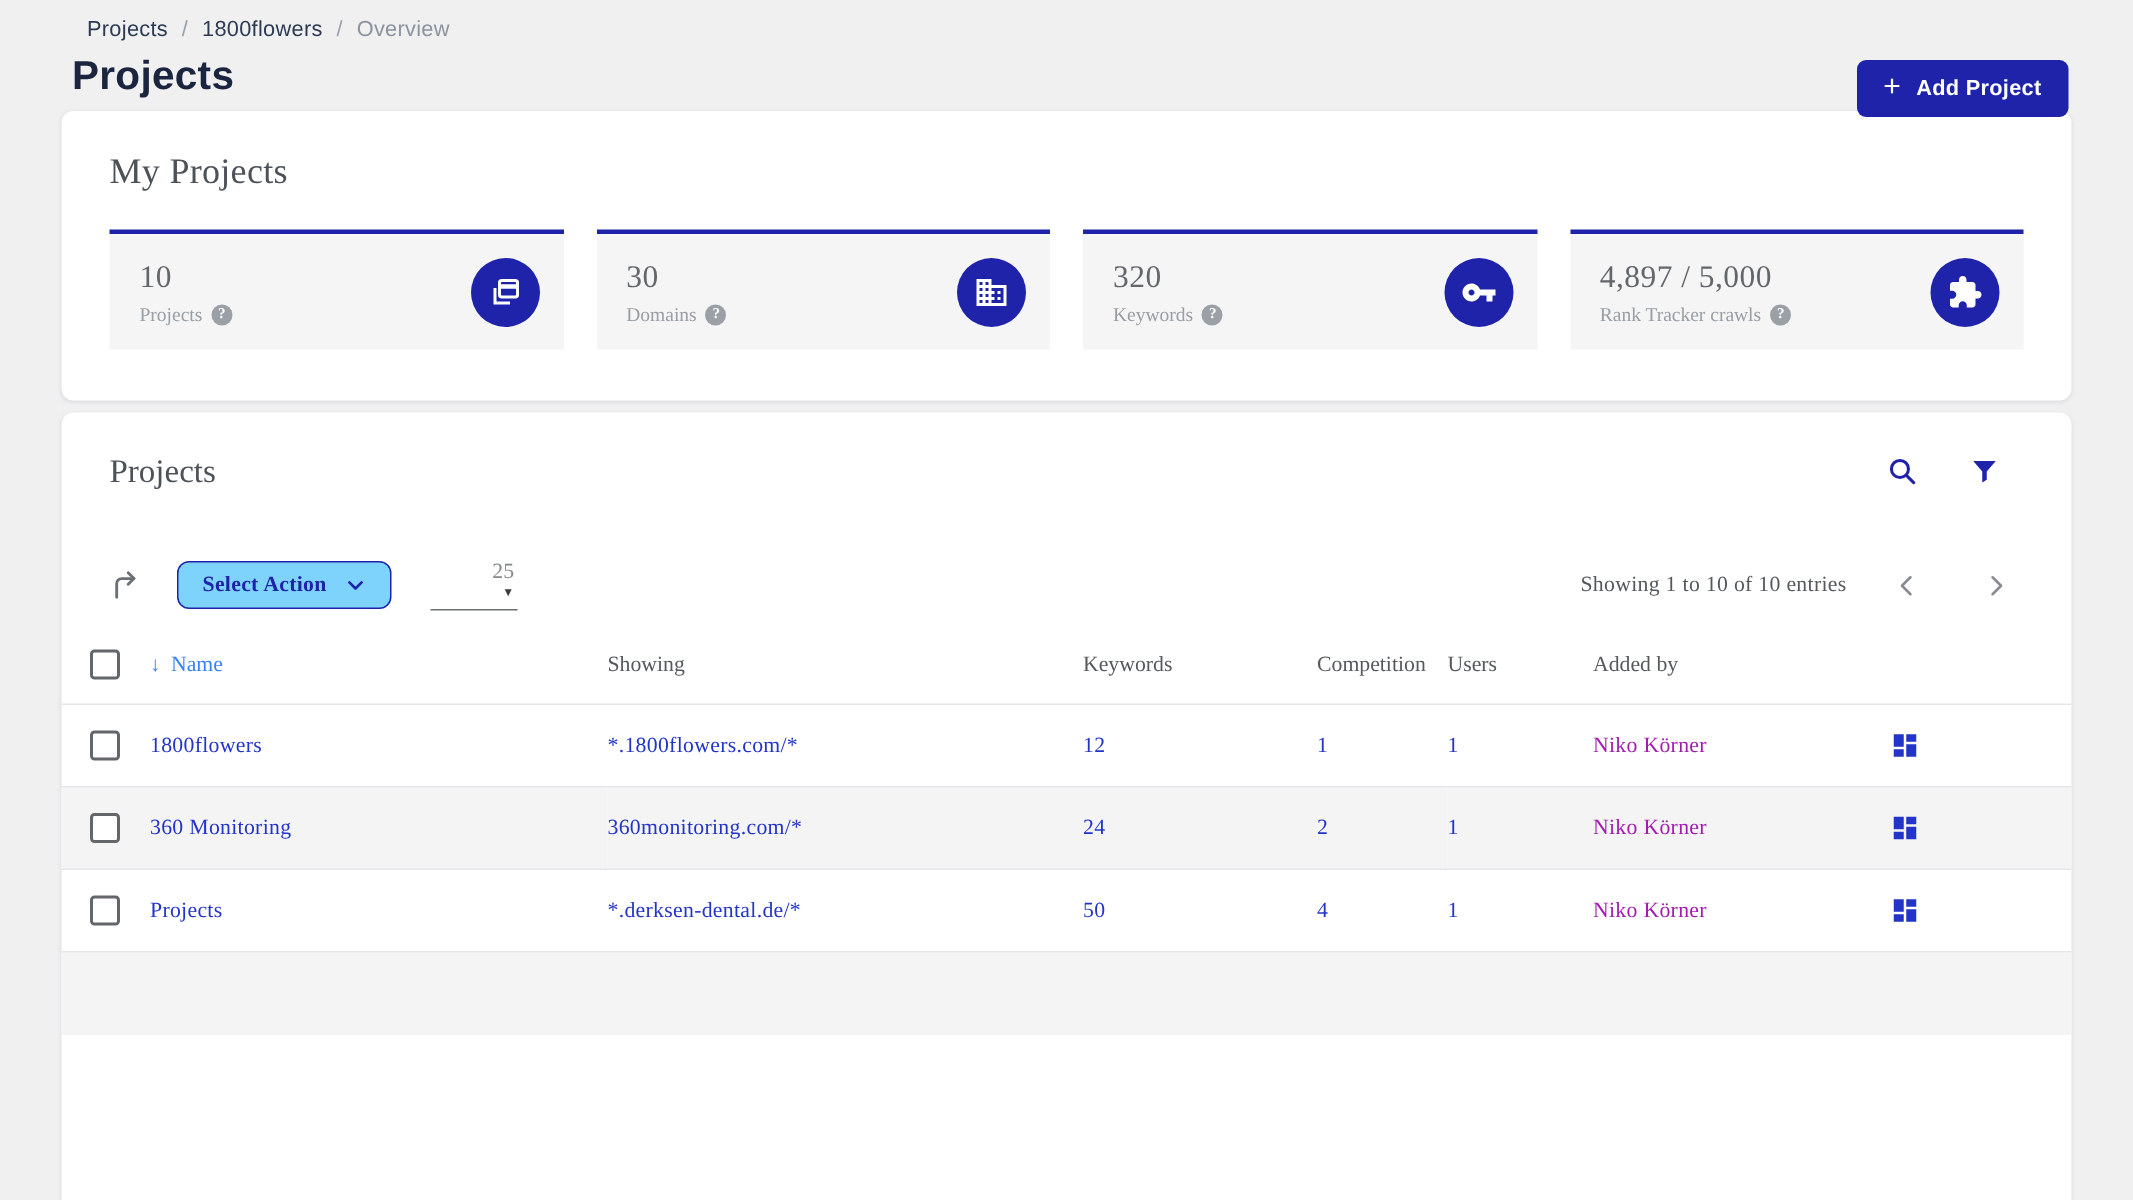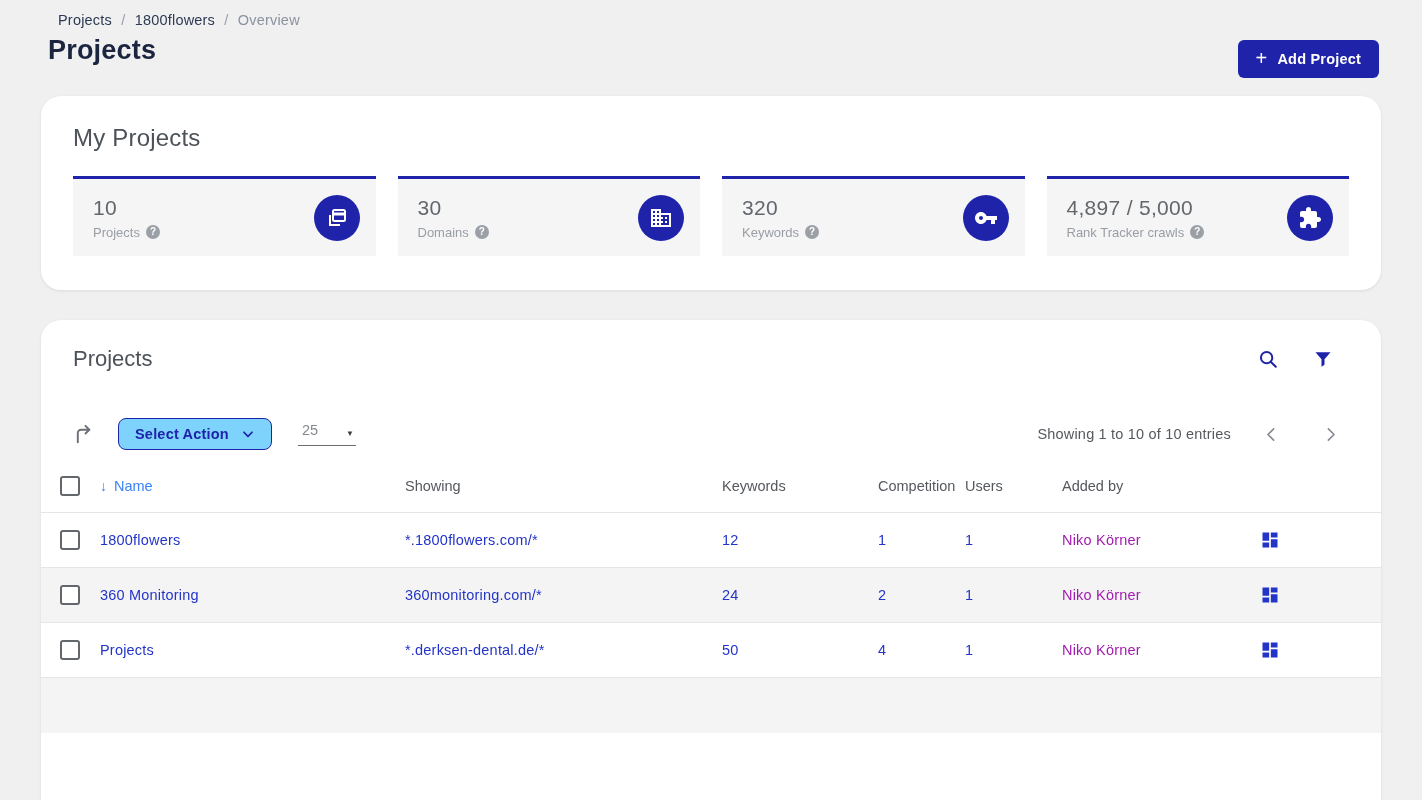--- a/index.html
+++ b/index.html
@@ -26,23 +26,24 @@
     position:absolute; top:40px; right:43px;
     background:#1e23aa; color:#fff; border:none; border-radius:6px;
     height:38px; padding:0 18px; font-size:14.5px; font-weight:600;
     display:inline-flex; align-items:center; cursor:pointer;
     font-family:inherit; letter-spacing:.2px;
   }
   .add-project-btn .plus { font-size:20px; font-weight:400; margin-right:10px; line-height:1; position:relative; top:-1px; }
 
   
   .card {
-    background:#fff; border-radius:20px;
+    background:#fff; border-radius:8px;
     box-shadow:0 1px 3px rgba(40,40,60,.10);
-    margin-top:30px;
+    margin-top:8px;
+    font-family:Liberation Serif, serif;
   }
   .card-my-projects { padding:28px 32px 34px 32px; }
   .card-title { font-size:24px; font-weight:500; color:#4c5258; letter-spacing:.2px; }
 
   
   .stats-row { display:flex; gap:22px; margin-top:24px;align-items:center; }
   .stat-tile {
     flex:1; background:#f5f5f6; border-top:3px solid #1e23aa;
     padding:13px 16px 13px 20px; height:80px;
     display:flex; align-items:center; justify-content:space-between;
@@ -73,21 +74,21 @@
   .export-icon { margin-right:22px; display:flex; cursor:pointer; }
   .select-action-btn {
     border:1.5px solid #1e23aa; background:#7dd3fc; color:#1e23aa;
     border-radius:8px; height:32px; padding:0 16px;
     font-size:14.5px; font-weight:600; font-family:inherit; letter-spacing:.2px;
     display:inline-flex; align-items:center; gap:12px; cursor:pointer;
   }
   .page-size {
     margin-left:26px; width:58px; border-bottom:1px solid #6a6e73;
     display:inline-flex; align-items:flex-end; justify-content:space-between;
-    padding:0 2px 7px 4px; font-size:14.5px; color:#85898e; cursor:pointer;
+    padding:0 2px 7px 4px; font-size:14.5px; color:#85898e; cursor:pointer;flex-direction:column;
   }
   .page-size .caret { font-size:8px; color:#3a3e42; }
   .toolbar-right { margin-left:auto; display:flex; align-items:center; }
   .showing-text { font-size:14.5px; color:#55595e; margin-right:22px; letter-spacing:.2px; }
   .pager-btn { background:none; border:none; cursor:pointer; padding:4px 10px; display:flex; }
   .pager-btn + .pager-btn { margin-left:22px; }
 
   
   table { width:100%; border-collapse:collapse; margin-top:14px; table-layout:fixed; }
   thead th { font-weight:400; font-size:14.5px; color:#55595e; text-align:left; padding:12px 0 16px 0; }

